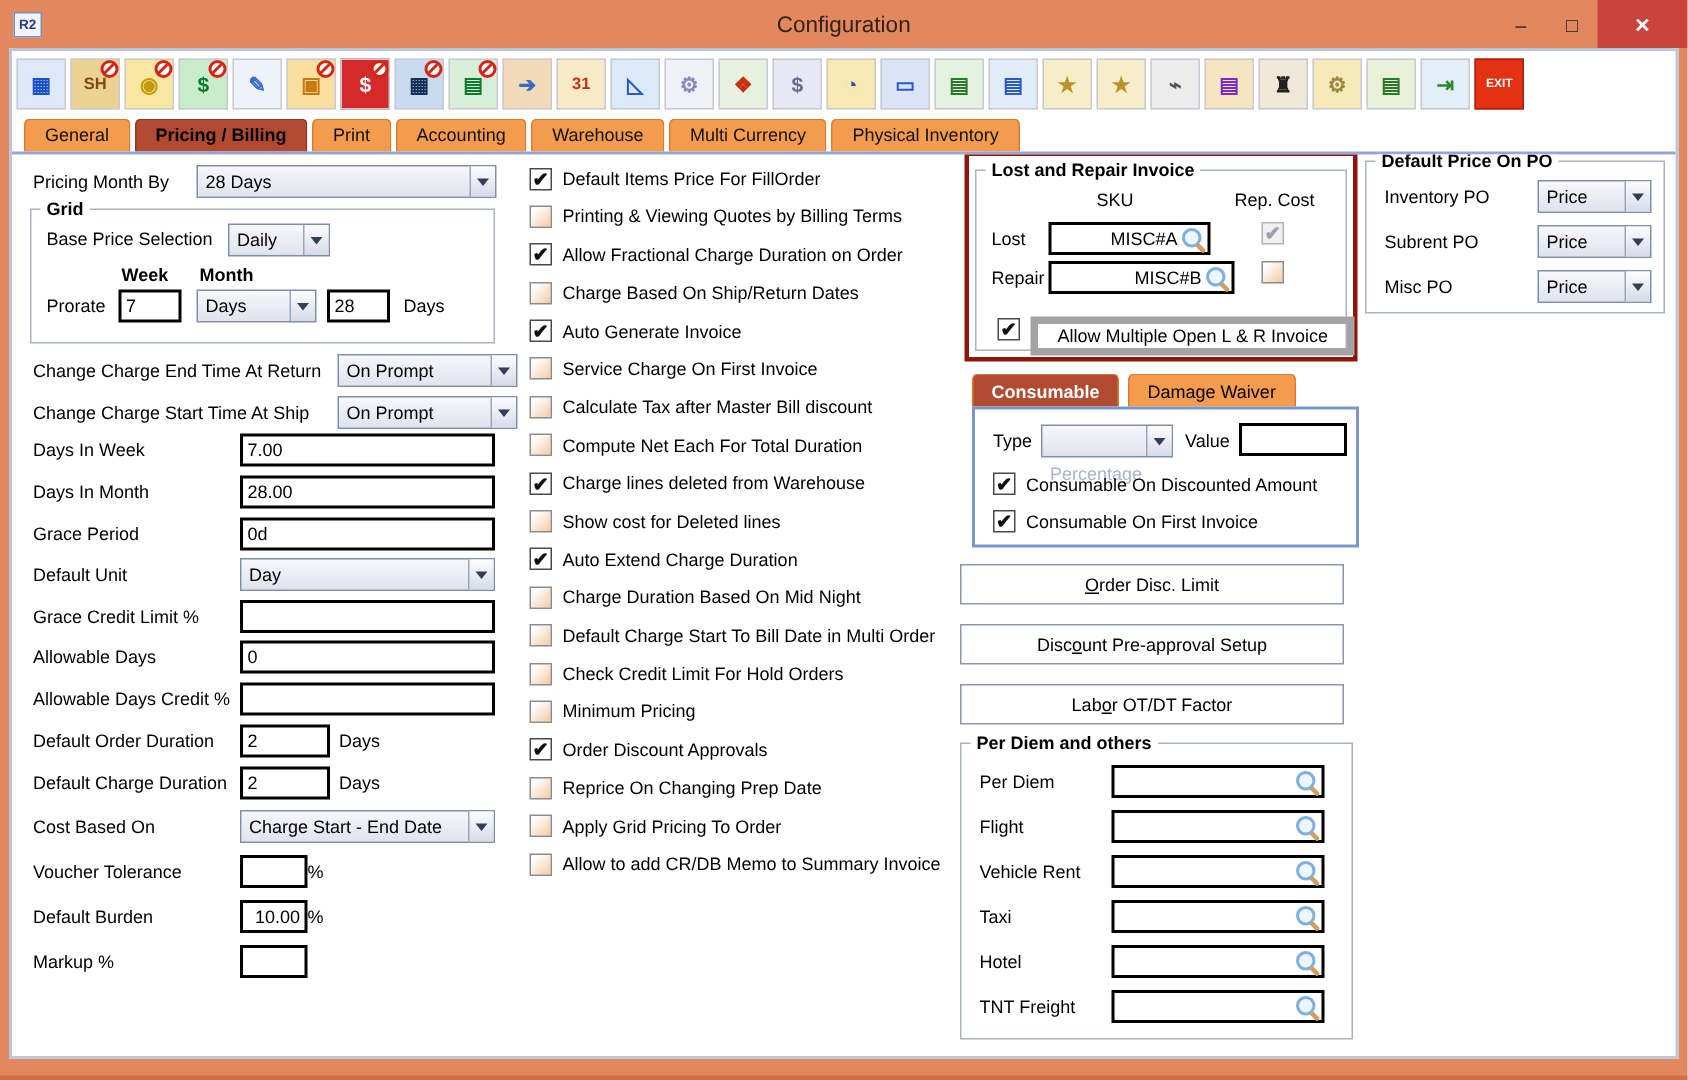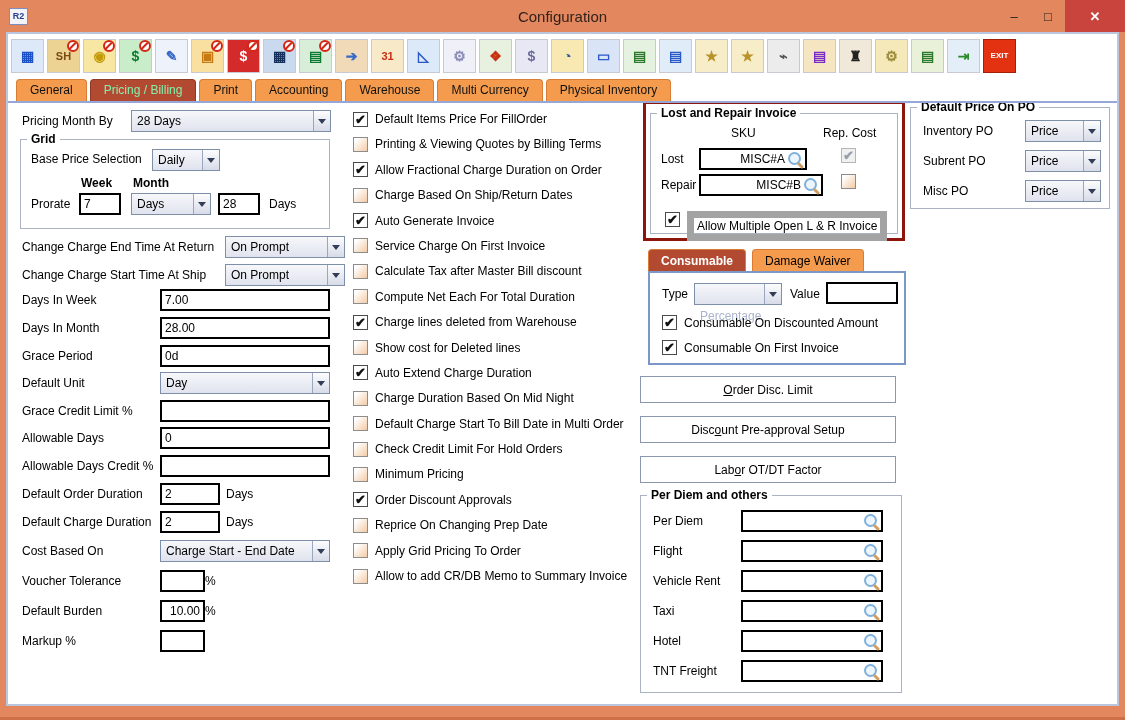--- a/index.html
+++ b/index.html
@@ -35,21 +35,21 @@
   .tool.exit .glyph { color:#fff; font-size:8px; }
   .tbadge { position:absolute; top:0px; right:0px; width:12px; height:12px; border-radius:50%;
     background:#fff; border:2px solid #d42616; }
   .tbadge::after { content:""; position:absolute; left:-1px; top:3px; width:9px; height:2px;
     background:#d42616; transform:rotate(-45deg); }
 
   
   .tabs { display:flex; padding:2px 0 0 8px; flex:none; }
   .tab { background:#f59b4d; border:1px solid #d87c36; border-bottom:none; border-radius:4px 4px 0 0;
     padding:3px 13px 4px 13px; margin-right:3px; font-size:12px; color:#111; cursor:default; }
-  .tab.active { background:#b24a32; color:#86efac; font-weight:normal; border-color:#8e3a26; }
+  .tab.active { background:#b24a32; color:#000000; font-weight:bold; border-color:#8e3a26; }
 
   .main { flex:1; position:relative; border-top:2px solid #95a6d8; overflow:hidden; }
 
   
   .lbl { font-size:12px; white-space:nowrap; }
   .b { font-weight:bold; }
   .frow { position:absolute; left:14px; display:flex; align-items:center; height:24px; }
   .w109 { width:109px; flex:none; } .w138 { width:138px; flex:none; } .w203 { width:203px; flex:none; }
   .sfx { margin-left:6px; }
 
@@ -94,21 +94,21 @@
 
   .ctab { position:absolute; height:23px; display:flex; align-items:center; padding:0 12px;
     border:1px solid #d87c36; border-bottom:none; border-radius:4px 4px 0 0; background:#f59b4d; font-size:12px; }
   .ctab.active { background:#b24a32; color:#fff; font-weight:bold; }
   .cpanel { position:absolute; left:640px; top:168px; width:258px; height:94px; border:2px solid #7a97c8; background:#fff; }
 
   .pdrow { display:flex; align-items:center; height:22px; margin:8px 0 0 12px; }
   .pdrow .lbl { width:88px; flex:none; }
   .porow { display:flex; align-items:center; height:22px; margin:8px 0 0 12px; }
   .porow .lbl { width:102px; flex:none; }
-  .albox { border:7px solid #a3a3a3; padding:1px 3px; white-space:nowrap; }
+  .albox { border:5px solid #a3a3a3; padding:1px 13px; white-space:nowrap; }
 </style>
 </head>
 <body>
 
 <div class="win">
 
   <div class="titlebar">
     <div class="app-icon">R2</div>
     <div class="tb-title">Configuration</div>
     <div class="winctl">

